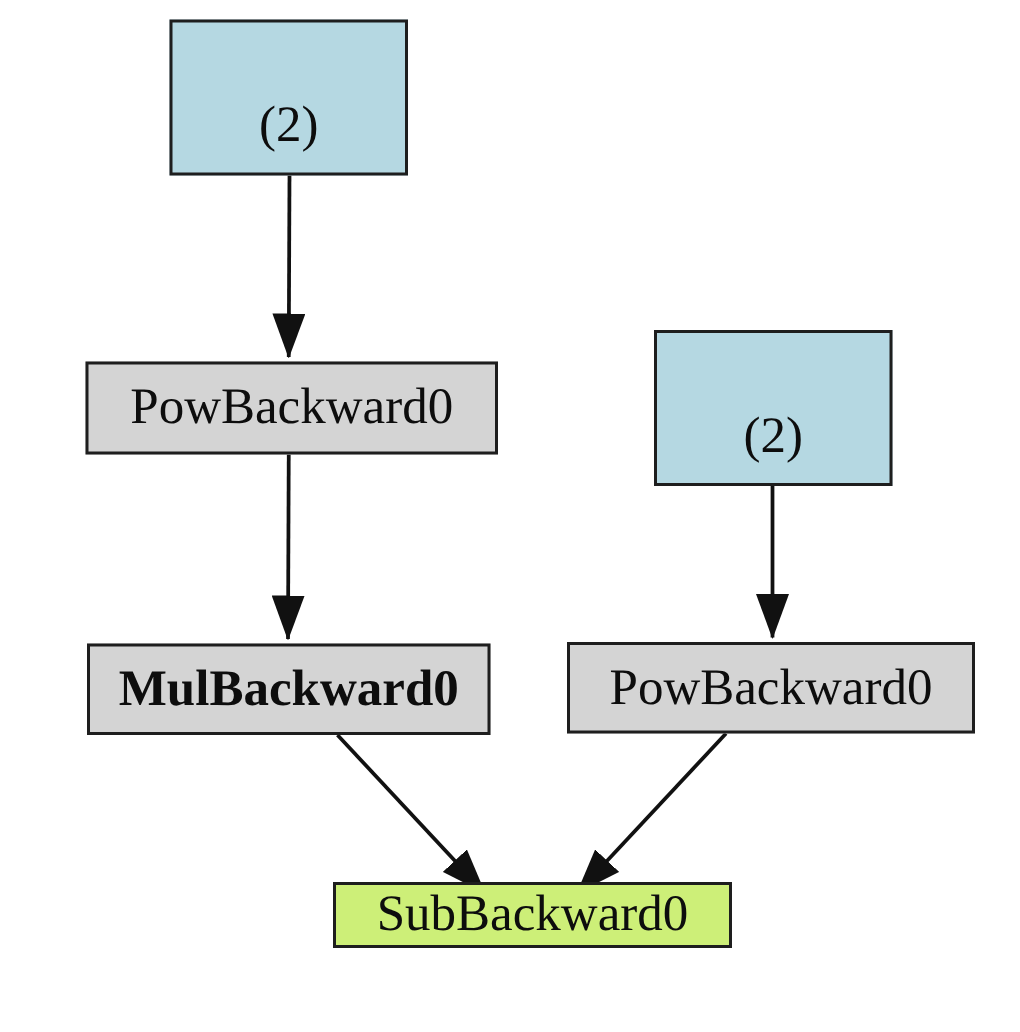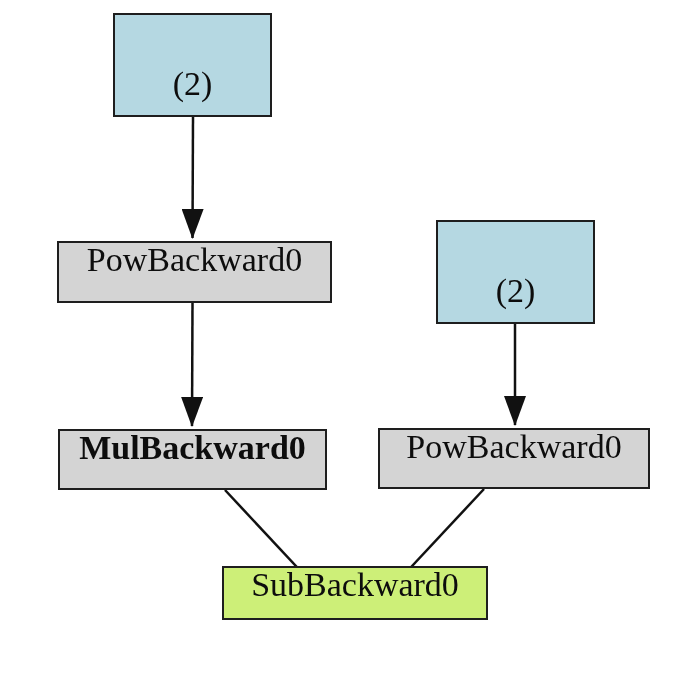--- a/index.html
+++ b/index.html
@@ -20,37 +20,37 @@
     left: 0;
     top: 0;
     width: 680px;
     height: 688px;
   }
   .node {
     position: absolute;
     box-sizing: border-box;
     border: 2.5px solid #1e1e1e;
     display: flex;
-    align-items: flex-start;
+    align-items: center;
     justify-content: center;
     font-size: 34px;
     line-height: 1;
     color: #0d0d0d;
     white-space: nowrap;
   }
   .node.tensor {
     align-items: flex-end;
     padding-bottom: 14px;
   }
   #n-tensor-left  { left: 113px; top: 13px;  width: 159px; height: 104px; }
   #n-pow-left     { left: 57px;  top: 241px; width: 275px; height: 62px;  }
   #n-mul          { left: 58px;  top: 429px; width: 269px; height: 61px; font-weight: bold;  }
   #n-tensor-right { left: 436px; top: 220px; width: 159px; height: 104px; }
   #n-pow-right    { left: 378px; top: 428px; width: 272px; height: 61px;  }
-  #n-sub          { left: 222px; top: 566px; width: 266px; height: 54px;  }
+  #n-sub          { left: 222px; top: 588px; width: 266px; height: 44px;  }
   .edge {
     stroke: #111111;
     stroke-width: 2.5;
     fill: none;
   }
 </style>
 </head>
 <body>
 
 <div id="canvas">

